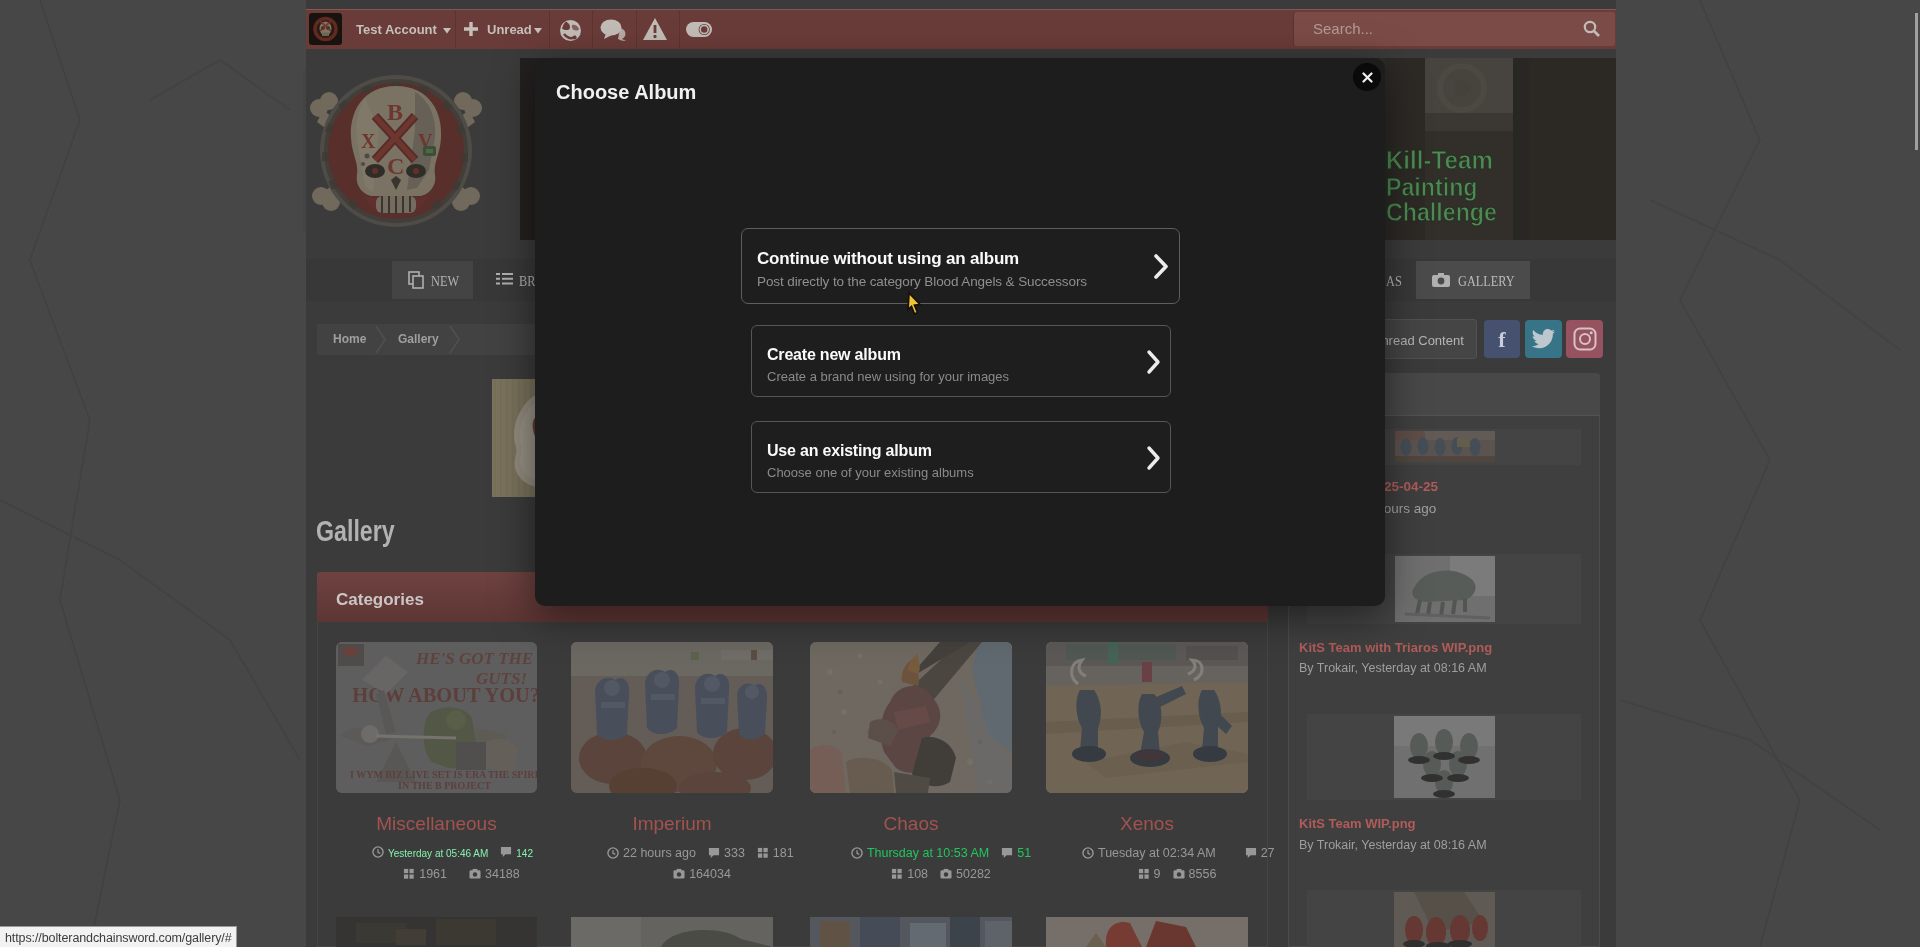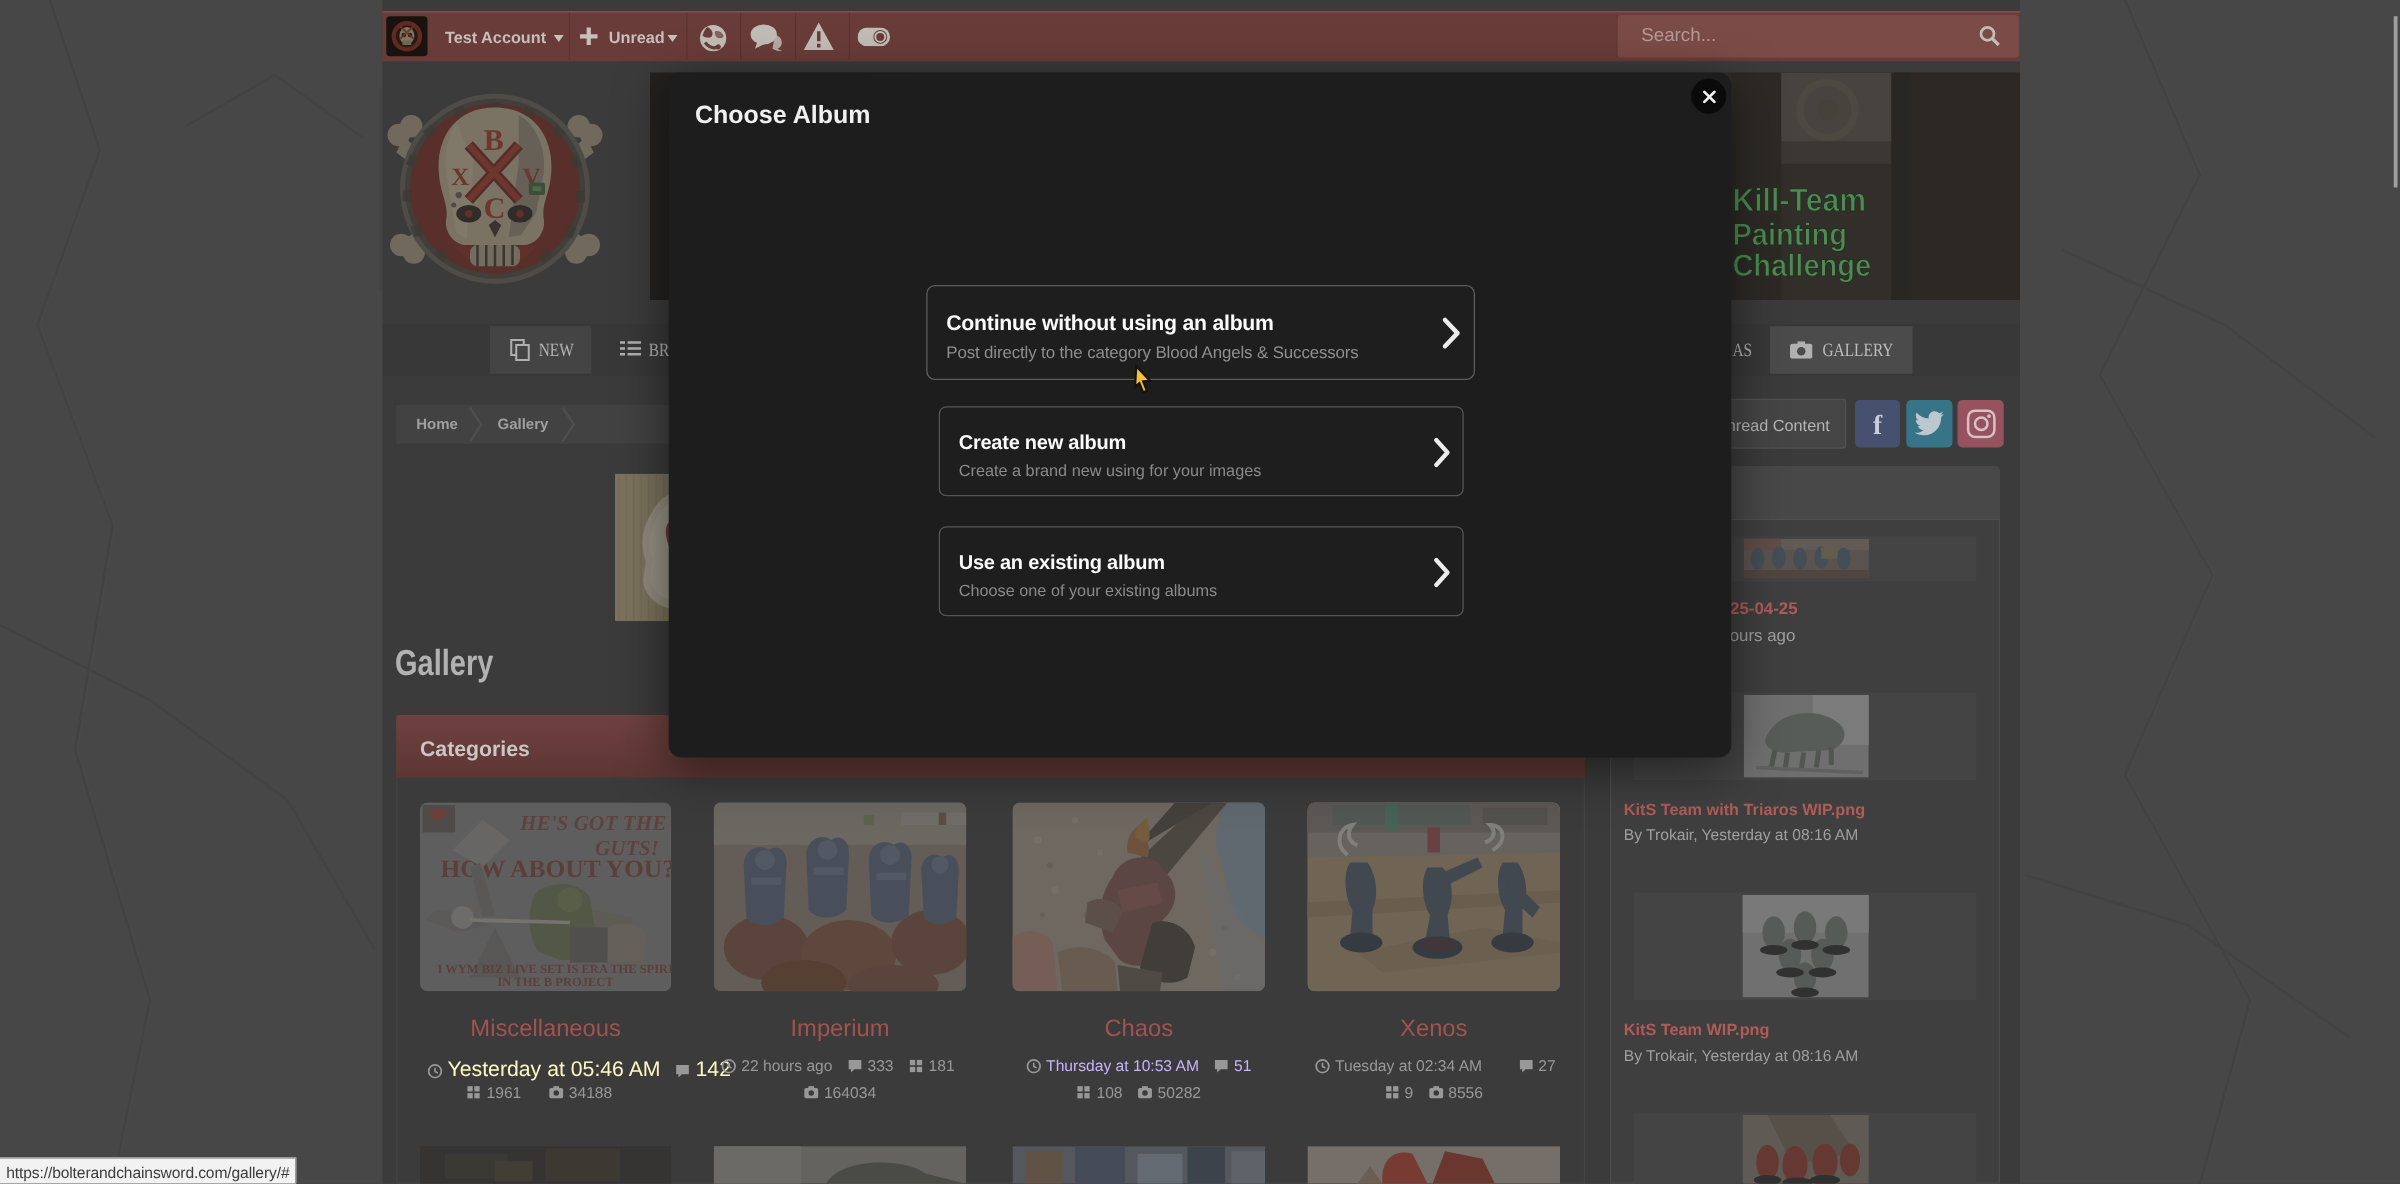--- a/index.html
+++ b/index.html
@@ -1,19 +1,19 @@
 <!DOCTYPE html>
 <html><head>
 <meta charset="utf-8">
 <style>
   * { margin:0; padding:0; box-sizing:border-box; }
   html,body { width:1920px; height:947px; overflow:hidden; }
   body { background:#474747; font-family:"Liberation Sans", sans-serif; position:relative; }
   .abs { position:absolute; }
-  #stage { position:absolute; top:0; left:0; width:1920px; height:947px; overflow:hidden; }
+  #stage { position:absolute; top:0; left:0; width:1920px; height:947px; overflow:hidden;padding-left:30px; }
 </style>
 </head>
 <body>
 <div id="stage">
 
   <svg class="abs" style="left:0;top:0" width="1920" height="947">
     <rect width="1920" height="947" fill="#474747"></rect>
     <g stroke="#3f3f3f" stroke-width="2" fill="none" opacity="0.55">
       <path d="M40,0 L80,120 L30,260 L90,420 L60,600 L120,800 L90,947"></path>
       <path d="M0,500 L120,560 L230,640 L300,760"></path>
@@ -378,21 +378,21 @@
     <ellipse cx="104" cy="114" rx="14" ry="6" fill="#46343a"></ellipse>
   <rect width="202" height="151" fill="#3b3b3b" opacity="0.36"></rect>
     </svg>
 
   <div class="abs" style="left:336px;top:813px;width:201px;text-align:center;font-size:19px;color:#a2534f;">Miscellaneous</div>
   <div class="abs" style="left:571px;top:813px;width:202px;text-align:center;font-size:19px;color:#a2534f;">Imperium</div>
   <div class="abs" style="left:810px;top:813px;width:202px;text-align:center;font-size:19px;color:#a2534f;">Chaos</div>
   <div class="abs" style="left:1046px;top:813px;width:202px;text-align:center;font-size:19px;color:#a2534f;">Xenos</div>
 
   <div class="abs" id="stats">
-      <div style="position:absolute;left:336px;top:846px;width:201px;text-align:left;font-size:17px;color:#fef9c3;white-space:nowrap;"><span style="white-space:nowrap;margin:0 6px;"><svg width="12" height="12" viewBox="0 0 13 13" style="vertical-align:-1.5px;margin-right:4px">
+      <div style="position:absolute;left:336px;top:846px;width:201px;text-align:left;font-size:10px;color:#86efac;white-space:nowrap;"><span style="white-space:nowrap;margin:0 6px;"><svg width="12" height="12" viewBox="0 0 13 13" style="vertical-align:-1.5px;margin-right:4px">
             <circle cx="6.5" cy="6.5" r="5.5" fill="none" stroke="#989898" stroke-width="1.5"></circle>
             <path d="M6.5,3.5 V6.8 L9,8" stroke="#989898" stroke-width="1.4" fill="none"></path>
           </svg>Yesterday at 05:46 AM</span><span style="white-space:nowrap;margin:0 6px;"><svg width="12" height="12" viewBox="0 0 13 13" style="vertical-align:-1.5px;margin-right:4px">
             <path d="M1,1 h11 v8 h-6 l-3,3 v-3 h-2 Z" fill="#989898"></path>
           </svg>142</span></div>
       <div style="position:absolute;left:336px;top:867px;width:201px;text-align:center;font-size:12.5px;color:#989898;white-space:nowrap;"><span style="white-space:nowrap;margin:0 6px;"><svg width="12" height="12" viewBox="0 0 13 13" style="vertical-align:-1.5px;margin-right:4px">
             <rect x="1" y="1" width="4.6" height="4.6" fill="#989898"></rect>
             <rect x="7" y="1" width="4.6" height="4.6" fill="#989898"></rect>
             <rect x="1" y="7" width="4.6" height="4.6" fill="#989898"></rect>
             <rect x="7" y="7" width="4.6" height="4.6" fill="#989898"></rect>
@@ -410,21 +410,21 @@
             <rect x="1" y="1" width="4.6" height="4.6" fill="#989898"></rect>
             <rect x="7" y="1" width="4.6" height="4.6" fill="#989898"></rect>
             <rect x="1" y="7" width="4.6" height="4.6" fill="#989898"></rect>
             <rect x="7" y="7" width="4.6" height="4.6" fill="#989898"></rect>
           </svg>181</span></div>
       <div style="position:absolute;left:571px;top:867px;width:202px;text-align:center;font-size:12.5px;color:#989898;white-space:nowrap;"><span style="white-space:nowrap;margin:0 6px;"><svg width="12" height="12" viewBox="0 0 13 13" style="vertical-align:-1.5px;margin-right:4px">
             <rect x="0.5" y="2.5" width="12" height="9" rx="1.5" fill="#989898"></rect>
             <rect x="4" y="1" width="5" height="2.5" fill="#989898"></rect>
             <circle cx="6.5" cy="7" r="2.4" fill="#3c3b3b"></circle>
           </svg>164034</span></div>
-      <div style="position:absolute;left:810px;top:846px;width:202px;text-align:center;font-size:12.5px;color:#c4b5fd;white-space:nowrap;"><span style="white-space:nowrap;margin:0 6px;"><svg width="12" height="12" viewBox="0 0 13 13" style="vertical-align:-1.5px;margin-right:4px">
+      <div style="position:absolute;left:810px;top:846px;width:202px;text-align:center;font-size:12.5px;color:#22c55e;white-space:nowrap;"><span style="white-space:nowrap;margin:0 6px;"><svg width="12" height="12" viewBox="0 0 13 13" style="vertical-align:-1.5px;margin-right:4px">
             <circle cx="6.5" cy="6.5" r="5.5" fill="none" stroke="#989898" stroke-width="1.5"></circle>
             <path d="M6.5,3.5 V6.8 L9,8" stroke="#989898" stroke-width="1.4" fill="none"></path>
           </svg>Thursday at 10:53 AM</span><span style="white-space:nowrap;margin:0 6px;"><svg width="12" height="12" viewBox="0 0 13 13" style="vertical-align:-1.5px;margin-right:4px">
             <path d="M1,1 h11 v8 h-6 l-3,3 v-3 h-2 Z" fill="#989898"></path>
           </svg>51</span></div>
       <div style="position:absolute;left:810px;top:867px;width:202px;text-align:center;font-size:12.5px;color:#989898;white-space:nowrap;"><span style="white-space:nowrap;margin:0 6px;"><svg width="12" height="12" viewBox="0 0 13 13" style="vertical-align:-1.5px;margin-right:4px">
             <rect x="1" y="1" width="4.6" height="4.6" fill="#989898"></rect>
             <rect x="7" y="1" width="4.6" height="4.6" fill="#989898"></rect>
             <rect x="1" y="7" width="4.6" height="4.6" fill="#989898"></rect>
             <rect x="7" y="7" width="4.6" height="4.6" fill="#989898"></rect>

